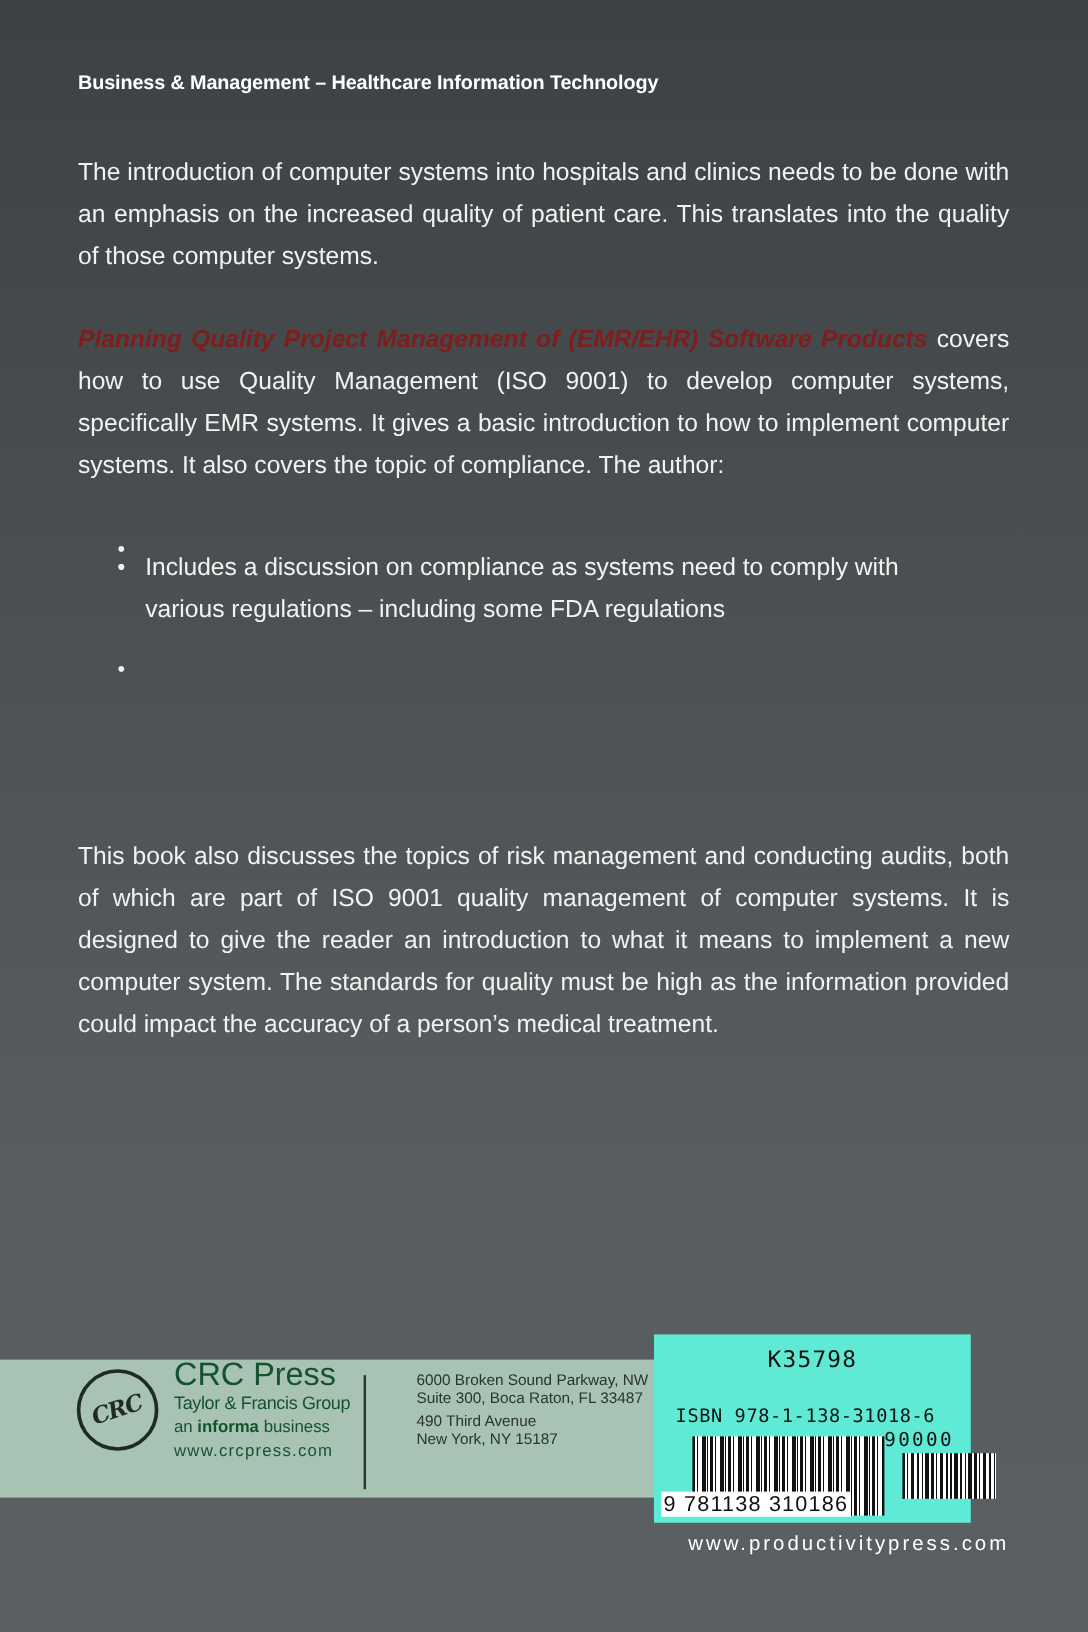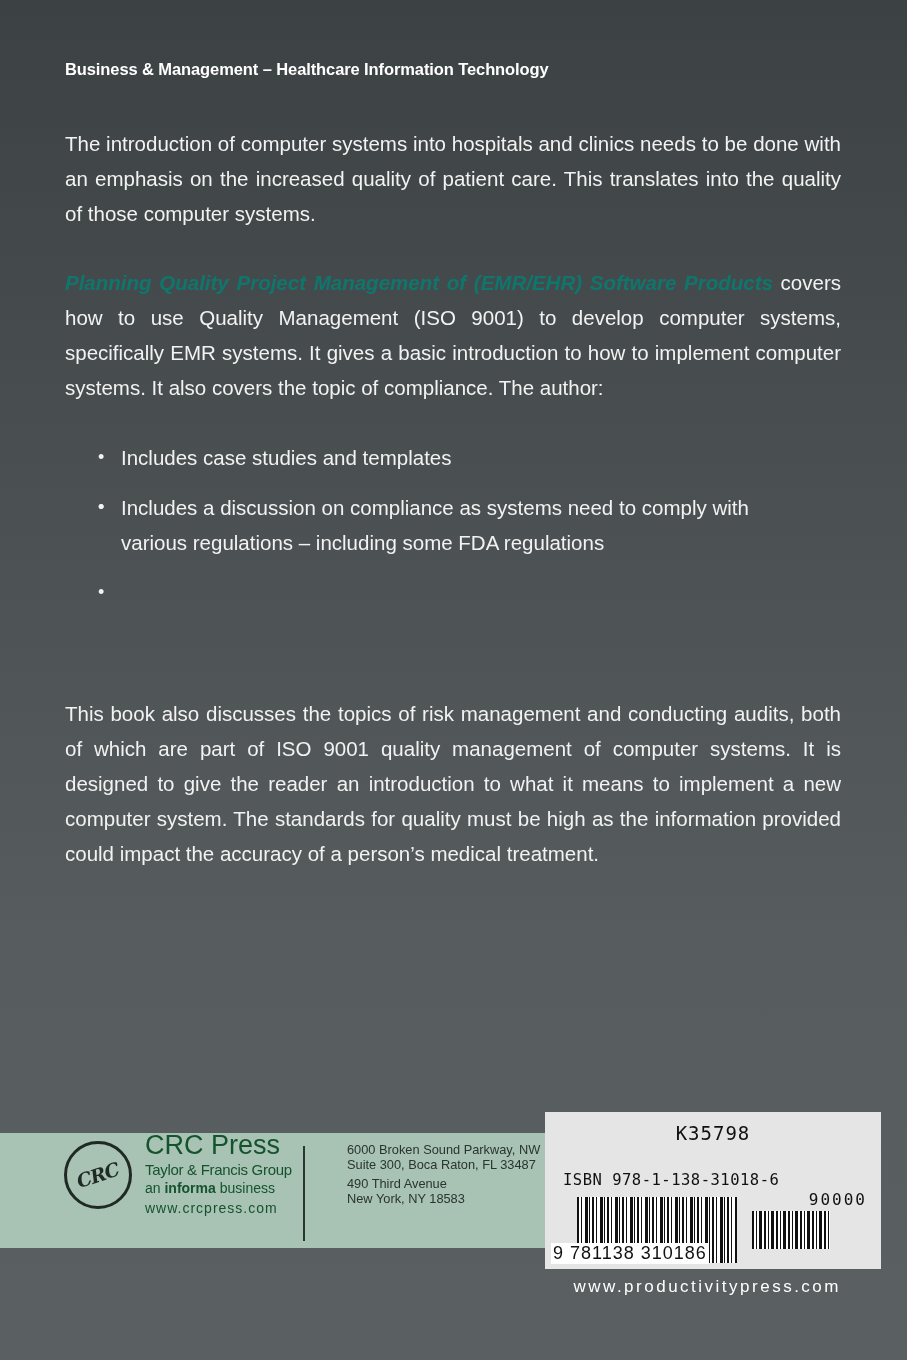--- a/index.html
+++ b/index.html
@@ -14,21 +14,21 @@
       font-size: 16.5px; font-weight: bold; color: #ffffff; letter-spacing: -0.1px;
     }
     .para {
       position: absolute; left: 65px; width: 776px;
       font-size: 20.5px; line-height: 35px; text-align: justify;
       color: #f2f2f2; margin: 0;
     }
     .para1 { top: 126px; }
     .para2 { top: 265px; }
     .para3 { top: 696px; }
-    .para2 .title { font-style: italic; font-weight: bold; color: #0f766e; }
+    .para2 .title { font-style: italic; font-weight: bold; color: #7f1d1d; }
     .bullets {
       position: absolute; left: 96px; top: 440px; width: 720px;
       margin: 0; padding: 0; list-style: none;
       font-size: 20.5px; line-height: 35px; color: #f2f2f2;
     }
     .bullets li { position: relative; padding-left: 25px; margin-bottom: 15px; }
     .bullets li .dot {
       position: absolute; left: 2px; top: 0; font-size: 18px;
     }
     .band {
@@ -54,22 +54,22 @@
     .pub .url { font-size: 14px; line-height: 22px; letter-spacing: 1px; }
     .vline {
       position: absolute; left: 303px; top: 1146px; width: 2px; height: 95px; background: #2a3430;
     }
     .addr {
       position: absolute; left: 315px; top: 1142px; color: #2a3430;
       font-size: 12.8px; line-height: 15px;
     }
     .addr .block { margin-bottom: 4px; margin-left: 32px; }
     .barcode-box {
-      position: absolute; left: 545px; top: 1112px; width: 336px; height: 157px;
-      background: #e5e5e5; color: #111;
+      position: absolute; left: 545px; top: 1112px; width: 264px; height: 157px;
+      background: #5eead4; color: #111;
     }
     .code {
       position: absolute; top: 10px; width: 100%; text-align: center;
       font-family: "DejaVu Sans Mono", monospace; font-size: 19px; letter-spacing: 1px;
     }
     .isbn {
       position: absolute; left: 18px; top: 59px;
       font-family: "DejaVu Sans Mono", monospace; font-size: 15.5px; letter-spacing: 0.5px;
     }
     .price {
@@ -99,21 +99,21 @@
 </head>
 <body>
 
 <div class="series">Business &amp; Management – Healthcare Information Technology</div>
 
 <p class="para para1">The introduction of computer systems into hospitals and clinics needs to be done with an emphasis on the increased quality of patient care. This translates into the quality of those computer systems.</p>
 
 <p class="para para2"><span class="title">Planning Quality Project Management of (EMR/EHR) Software Products</span><span> covers how to use Quality Management (ISO 9001) to develop computer systems, specifically EMR systems. It gives a basic introduction to how to implement computer systems. It also covers the topic of compliance. The author:</span></p>
 
 <ul class="bullets">
-  <li><span class="dot">•</span><span>Includes case studies and templates</span></li>
+  <li><span class="dot">•</span></li>
   <li><span class="dot">•</span></li>
   <li><span class="dot">•</span><span>Includes a discussion on compliance as systems need to comply with various regulations – including some FDA regulations</span></li>
   <li><span class="dot">•</span></li>
 </ul>
 
 <p class="para para3">This book also discusses the topics of risk management and conducting audits, both of which are part of ISO 9001 quality management of computer systems. It is designed to give the reader an introduction to what it means to implement a new computer system. The standards for quality must be high as the information provided could impact the accuracy of a person’s medical treatment.</p>
 
 <div class="band"></div>
 <div class="logo">
     <span>CRC</span>
@@ -125,21 +125,21 @@
   <div class="url">www.crcpress.com</div>
 </div>
 <div class="vline"></div>
 <div class="addr">
   <div class="block">
       <div>6000 Broken Sound Parkway, NW</div>
       <div>Suite 300, Boca Raton, FL 33487</div>
     </div>
   <div class="block">
       <div>490 Third Avenue</div>
-      <div>New York, NY 18583</div>
+      <div>New York, NY 15187</div>
     </div>
 </div>
 
 <div class="barcode-box">
   <div class="code">K35798</div>
   <div class="isbn">ISBN 978-1-138-31018-6</div>
   <div class="price">90000</div>
   <div class="bars-main"></div>
   <div class="bars-add"></div>
   <div class="ean">9 781138 310186</div>

